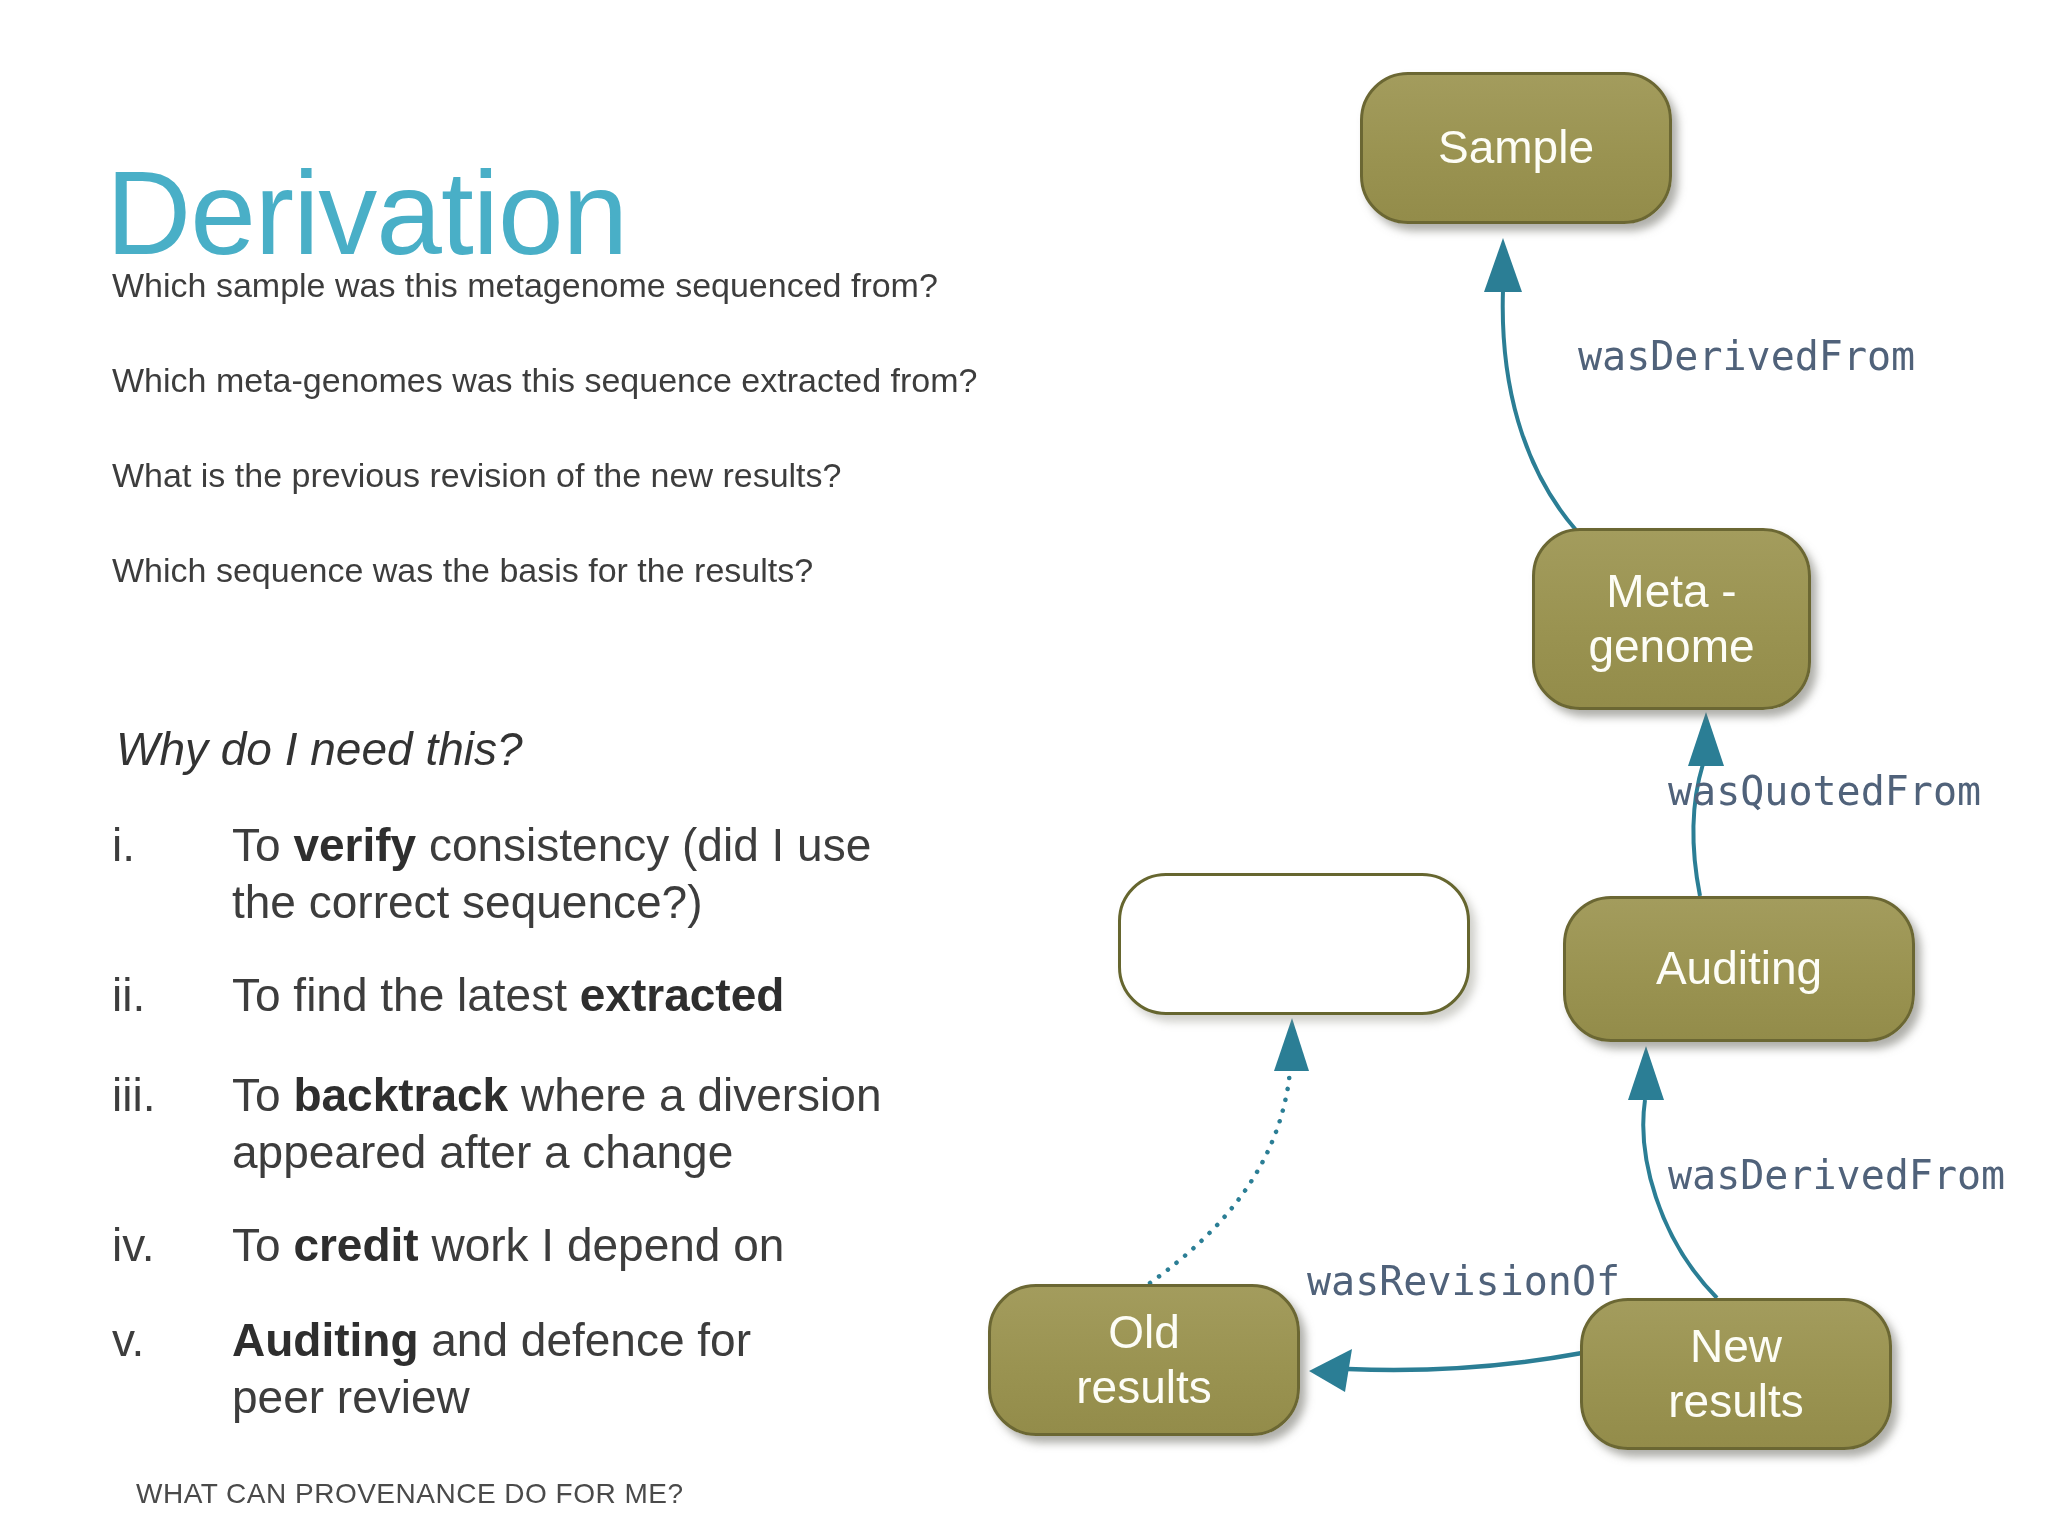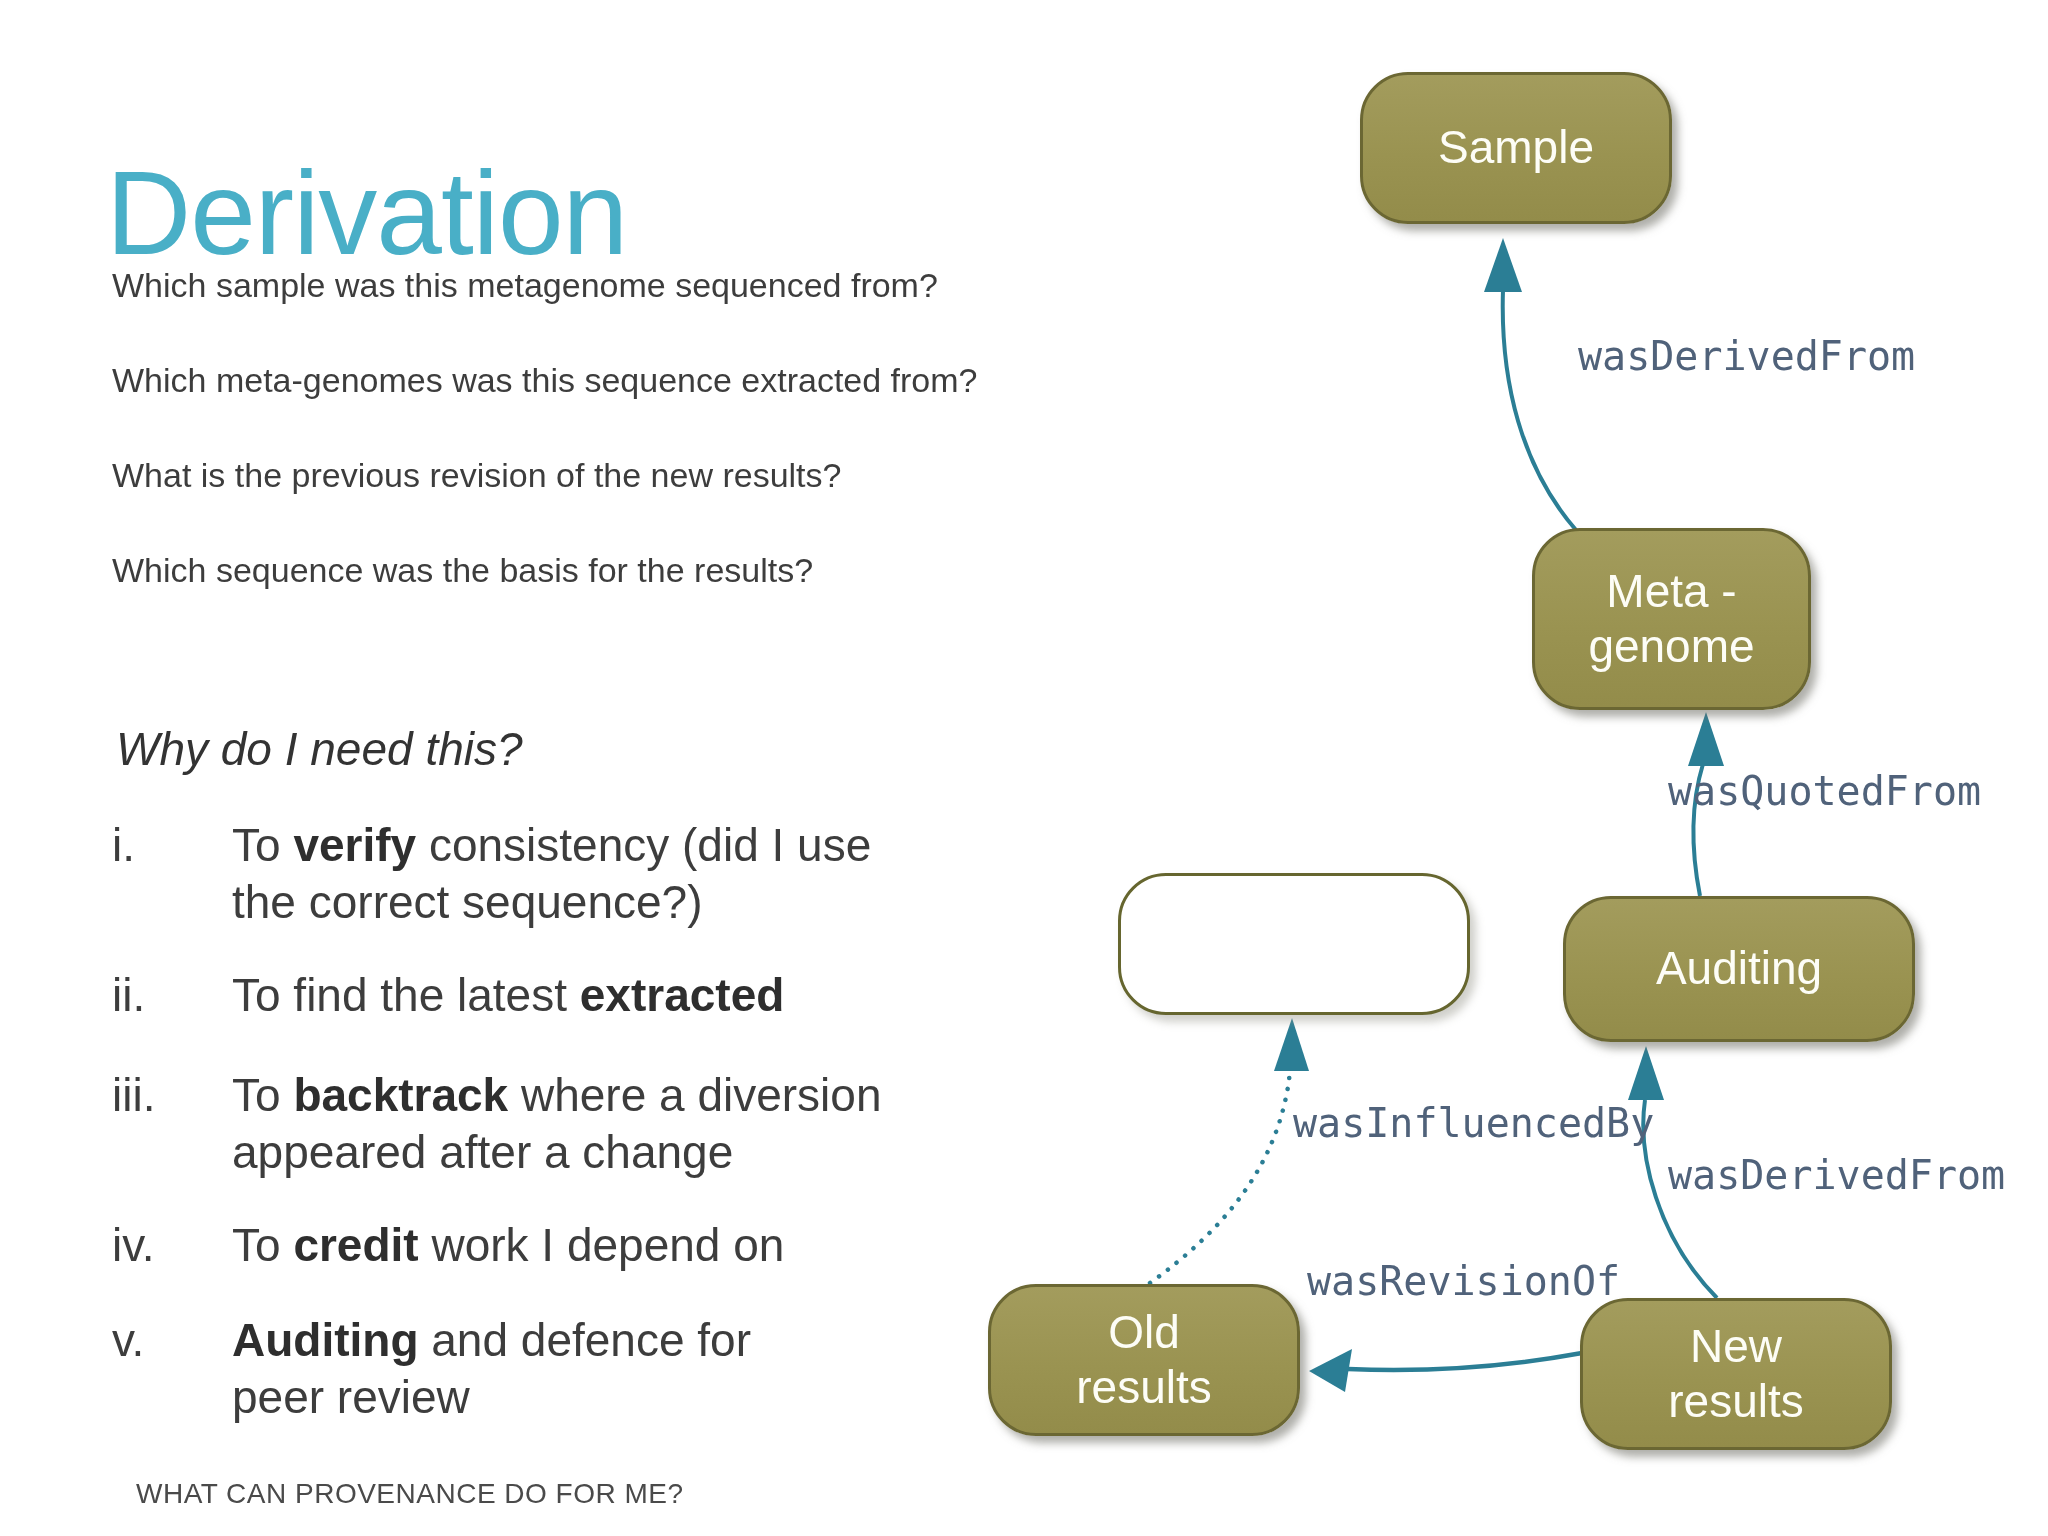--- a/index.html
+++ b/index.html
@@ -97,21 +97,20 @@
     <span>Old</span>
     <span>results</span>
   </div>
   <div class="node n-new">
     <span>New</span>
     <span>results</span>
   </div>
 
   <span class="edge-label el-1">wasDerivedFrom</span>
   <span class="edge-label el-2">wasQuotedFrom</span>
-  <span class="edge-label el-3">wasInfluencedBy</span>
   <span class="edge-label el-4">wasDerivedFrom</span>
   <span class="edge-label el-5">wasRevisionOf</span>
 </div>
 
 <h1 class="title">Derivation</h1>
 
 <div class="questions">
   <p>Which sample was this metagenome sequenced from?</p>
   <p>Which meta-genomes was this sequence extracted from?</p>
   <p>What is the previous revision of the new results?</p>

